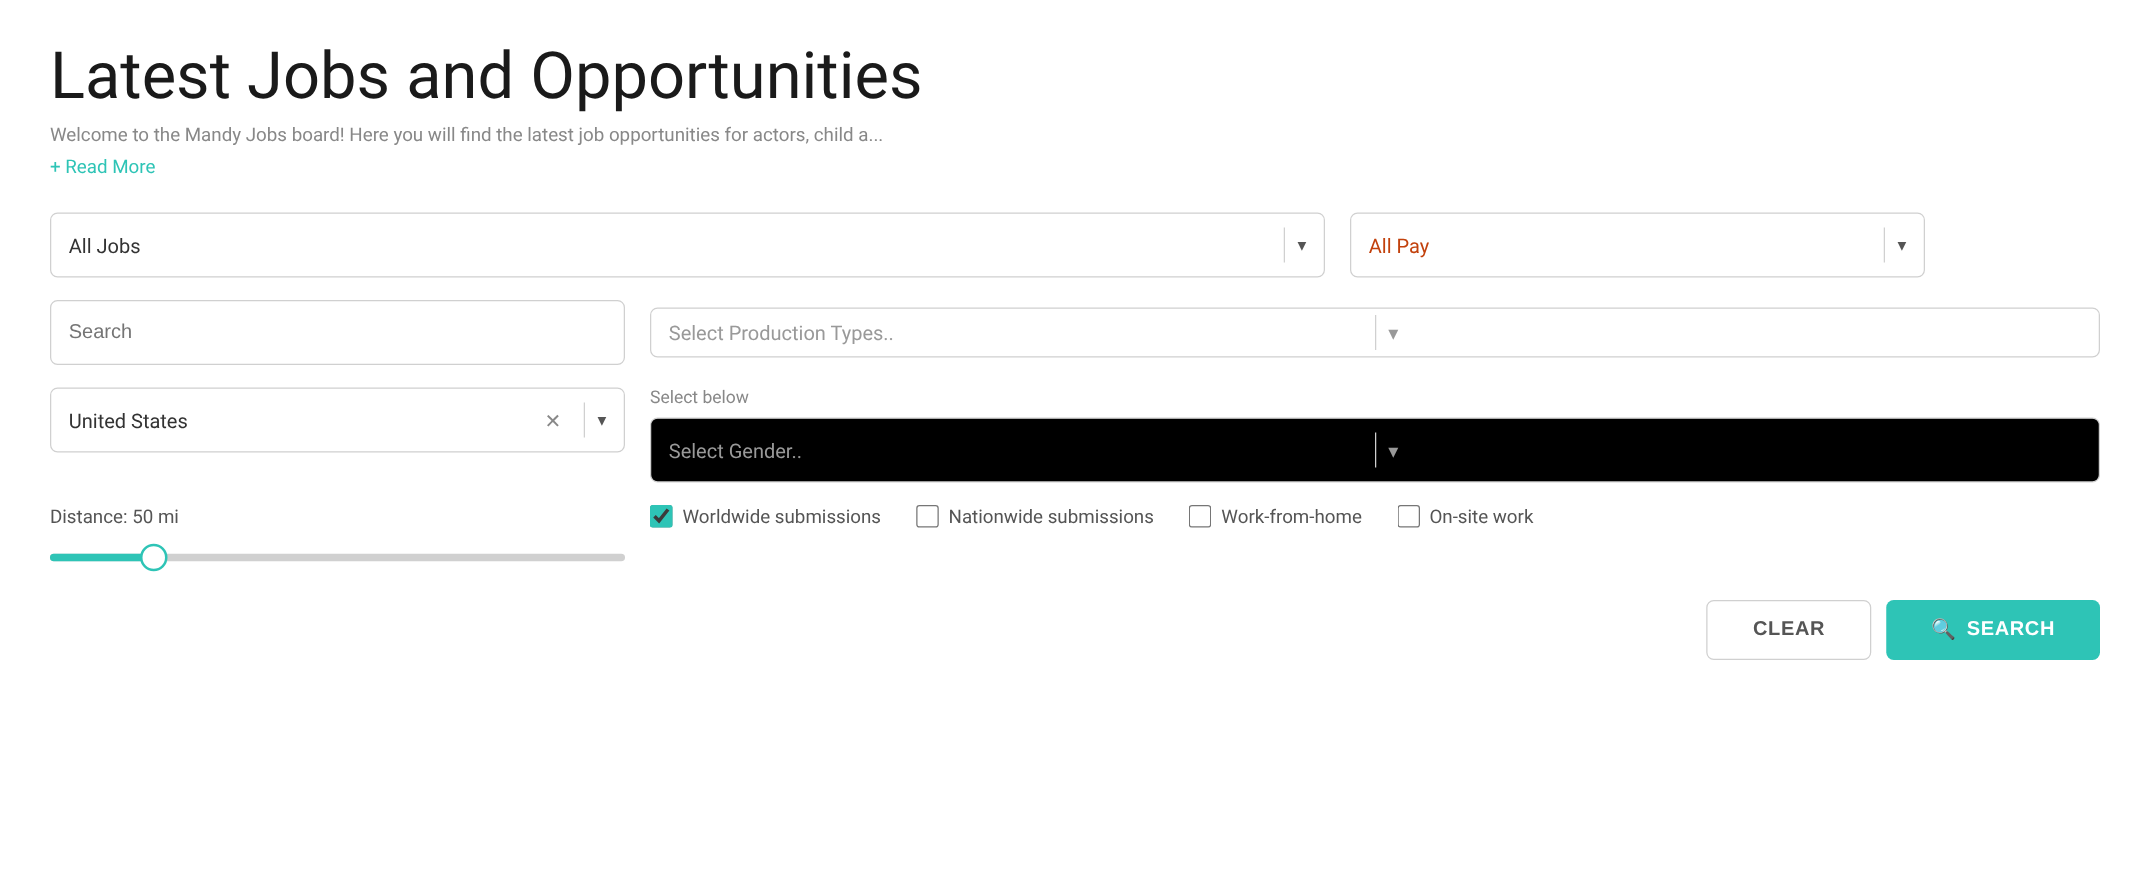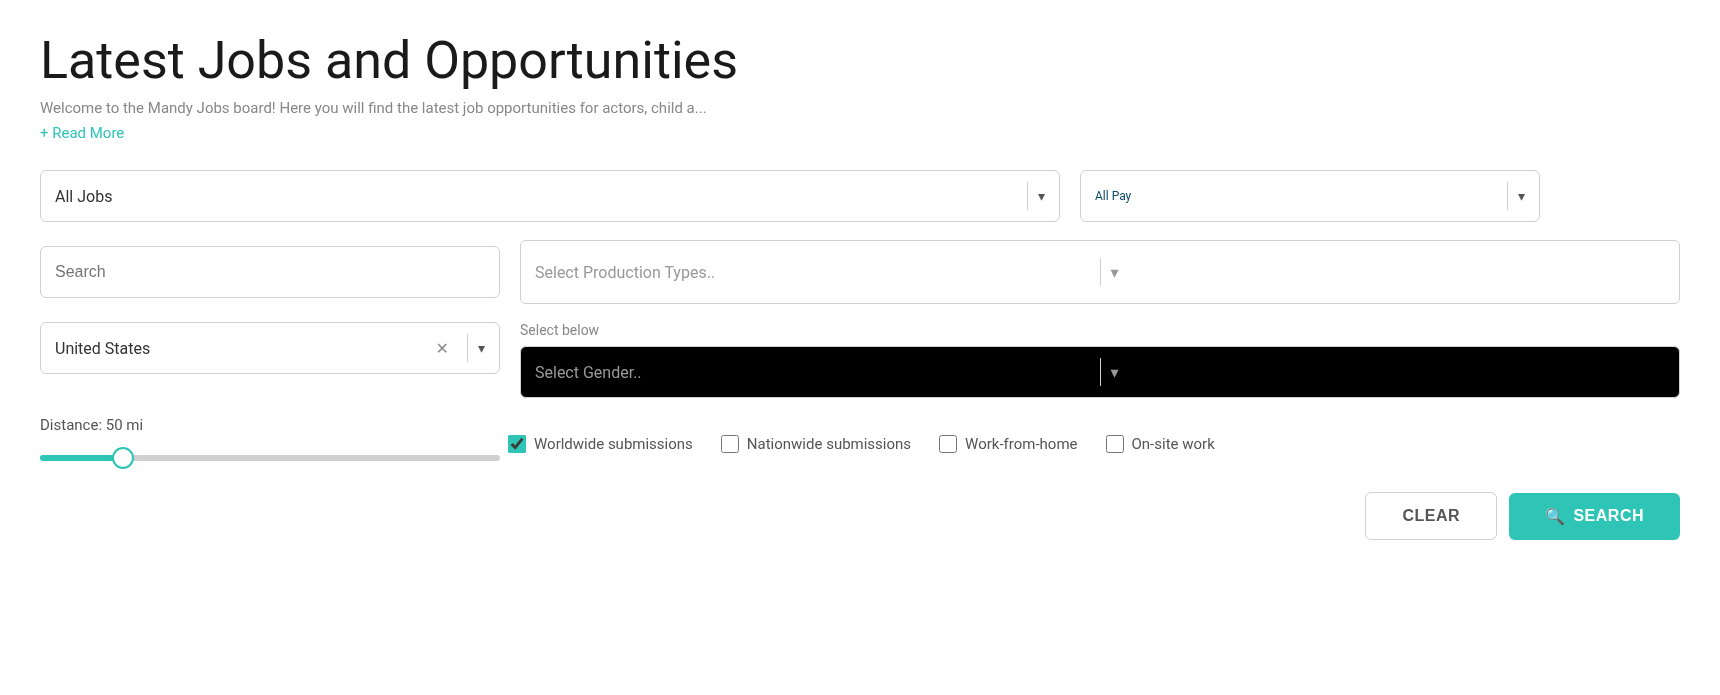--- a/index.html
+++ b/index.html
@@ -100,21 +100,21 @@
       font-size: 16px;
       color: #999;
       width: 100%;
       background: transparent;
     }
 
     .production-types-wrapper {
       flex: 1;
       border: 1.5px solid #d0d0d0;
       border-radius: 6px;
-      height: 64px;
+      height: 40px;
       padding: 0 14px;
       display: flex;
       align-items: center;
       position: relative;
     }
 
     .production-types-wrapper span {
       font-size: 16px;
       color: #999;
       flex: 1;
@@ -344,22 +344,22 @@
 
     .row3 {
       display: flex;
       gap: 20px;
       margin-bottom: 18px;
       align-items: flex-start;
     }
 
     .row4 {
       display: flex;
-      gap: 8px;
-      align-items: center;
+      gap: 20px;
+      align-items: flex-start;
       margin-bottom: 12px;
     }
   </style>
 </head>
 <body>
 
 
 
 
 <h1 class="page-title">Latest Jobs and Opportunities</h1>
@@ -369,21 +369,21 @@
 
 <div class="filters-container">
 
   <div class="filter-row">
     <div class="select-wrapper all-jobs-wrapper">
       <span style="font-size:16px;color:#333;flex:1;">All Jobs</span>
       <div class="select-divider"></div>
       <span class="chevron-icon">▾</span>
     </div>
     <div class="select-wrapper all-pay-wrapper">
-      <span style="font-size:12px;color:#0c4a6e;flex:1;">All Pay</span>
+      <span style="font-size:16px;color:#c2410c;flex:1;">All Pay</span>
       <div class="select-divider"></div>
       <span class="chevron-icon">▾</span>
     </div>
   </div>
 
   <div class="filter-row">
     <div class="search-input-wrapper">
       <input type="text" placeholder="Search" style="">
     </div>
     <div class="production-types-wrapper">

